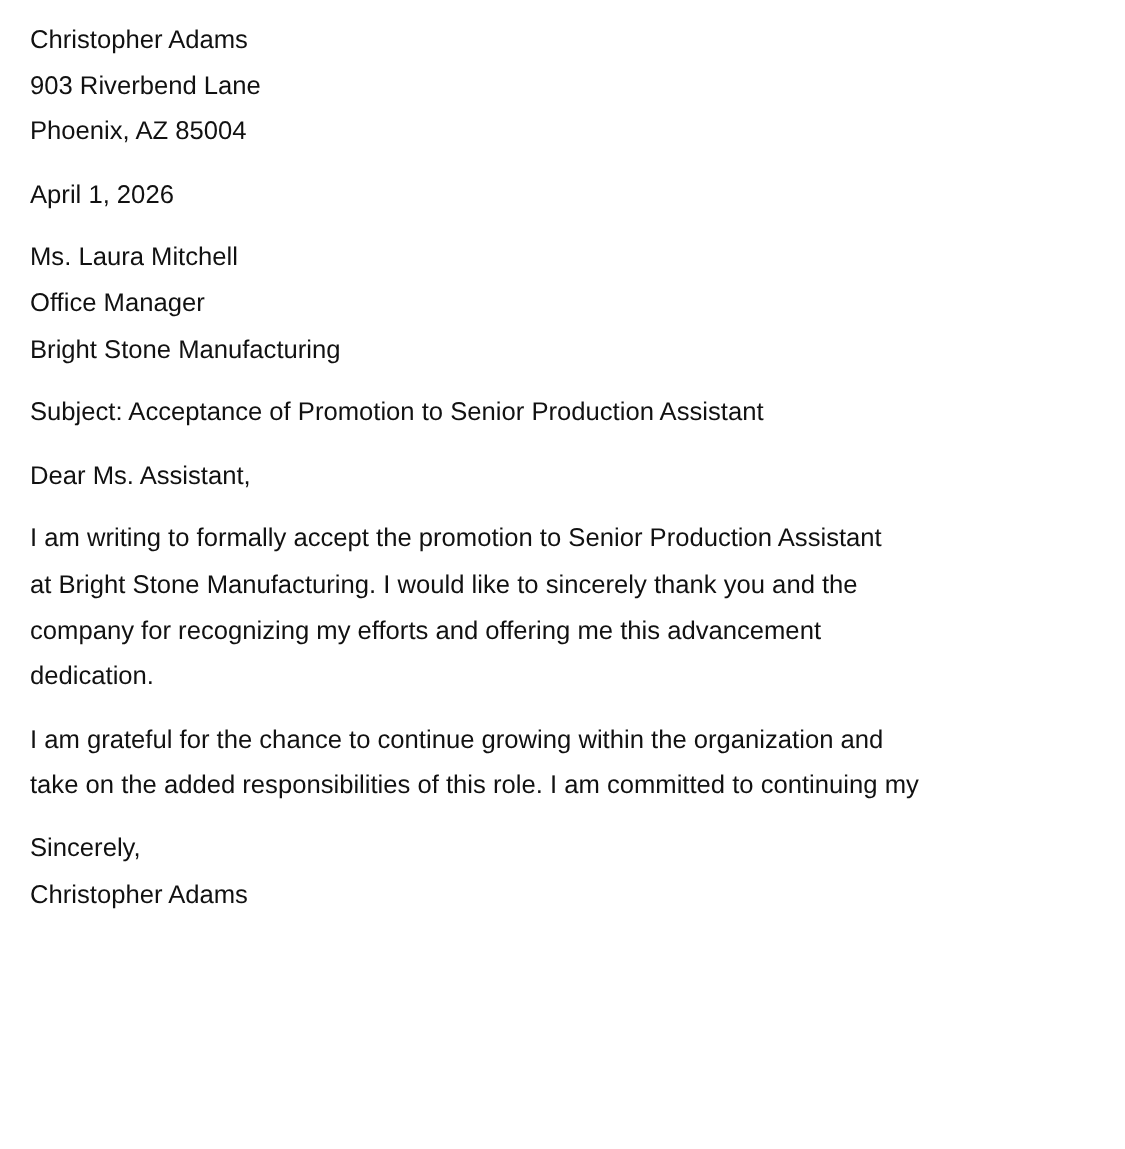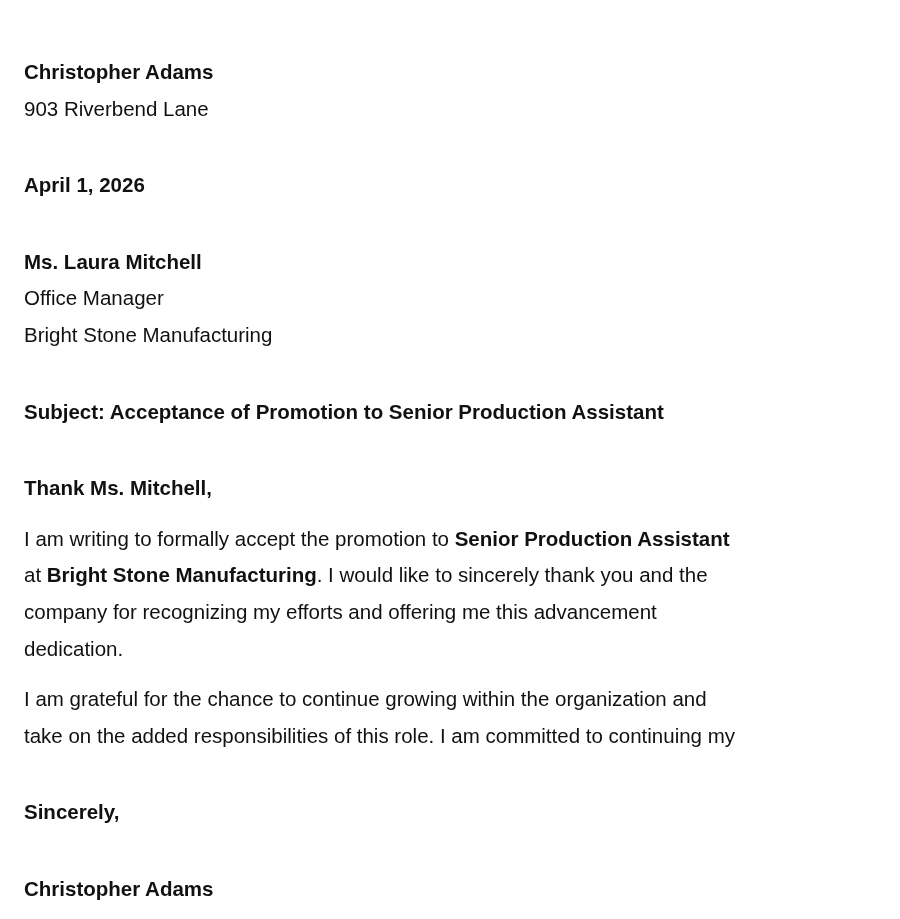--- a/index.html
+++ b/index.html
@@ -7,49 +7,50 @@
   .page {
     position: relative;
     padding: 14px 0 0 24px;
     font-family: "Liberation Sans", sans-serif;
     font-size: 20.5px;
     color: #111111;
     line-height: 36.6px;
   }
   .block { margin: 0; }
   .gap { margin-top: 14px; }
-  .b { font-weight: bold; margin-top: 40px; }
+  .b { font-weight: normal; }
   .line { display: block; white-space: nowrap; }
 </style>
 </head>
 <body>
 
 <div class="page">
 
   <div class="block">
     <span class="line b">Christopher Adams</span>
     <span class="line">903 Riverbend Lane</span>
+    <span class="line">Phoenix, AZ 85004</span>
   </div>
 
   <div class="block gap">
     <span class="line b">April 1, 2026</span>
   </div>
 
   <div class="block gap">
     <span class="line b">Ms. Laura Mitchell</span>
     <span class="line">Office Manager</span>
     <span class="line">Bright Stone Manufacturing</span>
   </div>
 
   <div class="block gap">
     <span class="line b">Subject: Acceptance of Promotion to Senior Production Assistant</span>
   </div>
 
   <div class="block gap">
-    <span class="line b">Thank Ms. Mitchell,</span>
+    <span class="line b">Dear Ms. Assistant,</span>
   </div>
 
   <div class="block gap">
     <span class="line"><span>I am writing to formally accept the promotion to </span><span class="b">Senior Production Assistant</span></span>
     <span class="line"><span>at </span><span class="b">Bright Stone Manufacturing</span><span>. I would like to sincerely thank you and the</span></span>
     <span class="line">company for recognizing my efforts and offering me this advancement</span>
     <span class="line">dedication.</span>
   </div>
 
   <div class="block gap">

